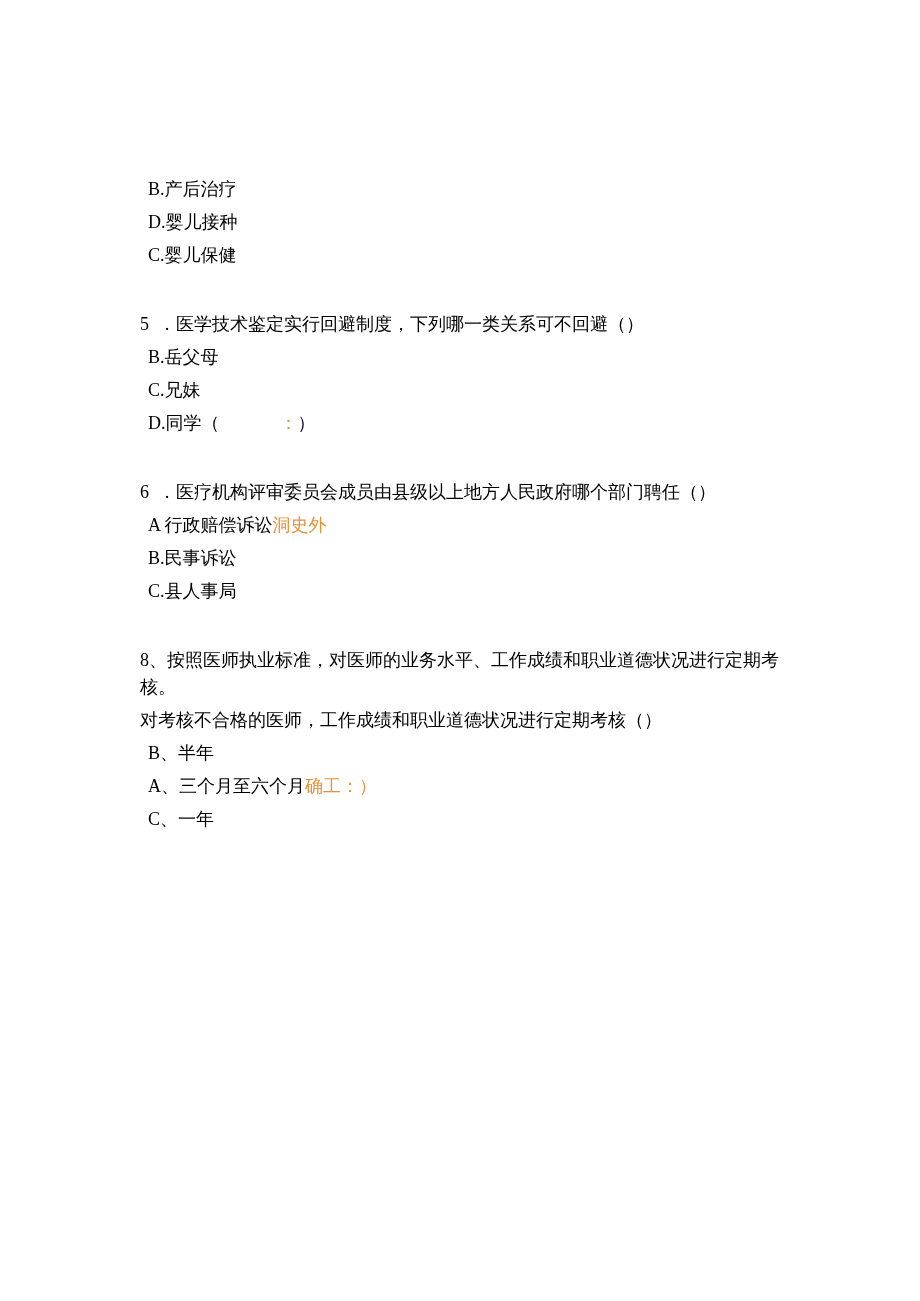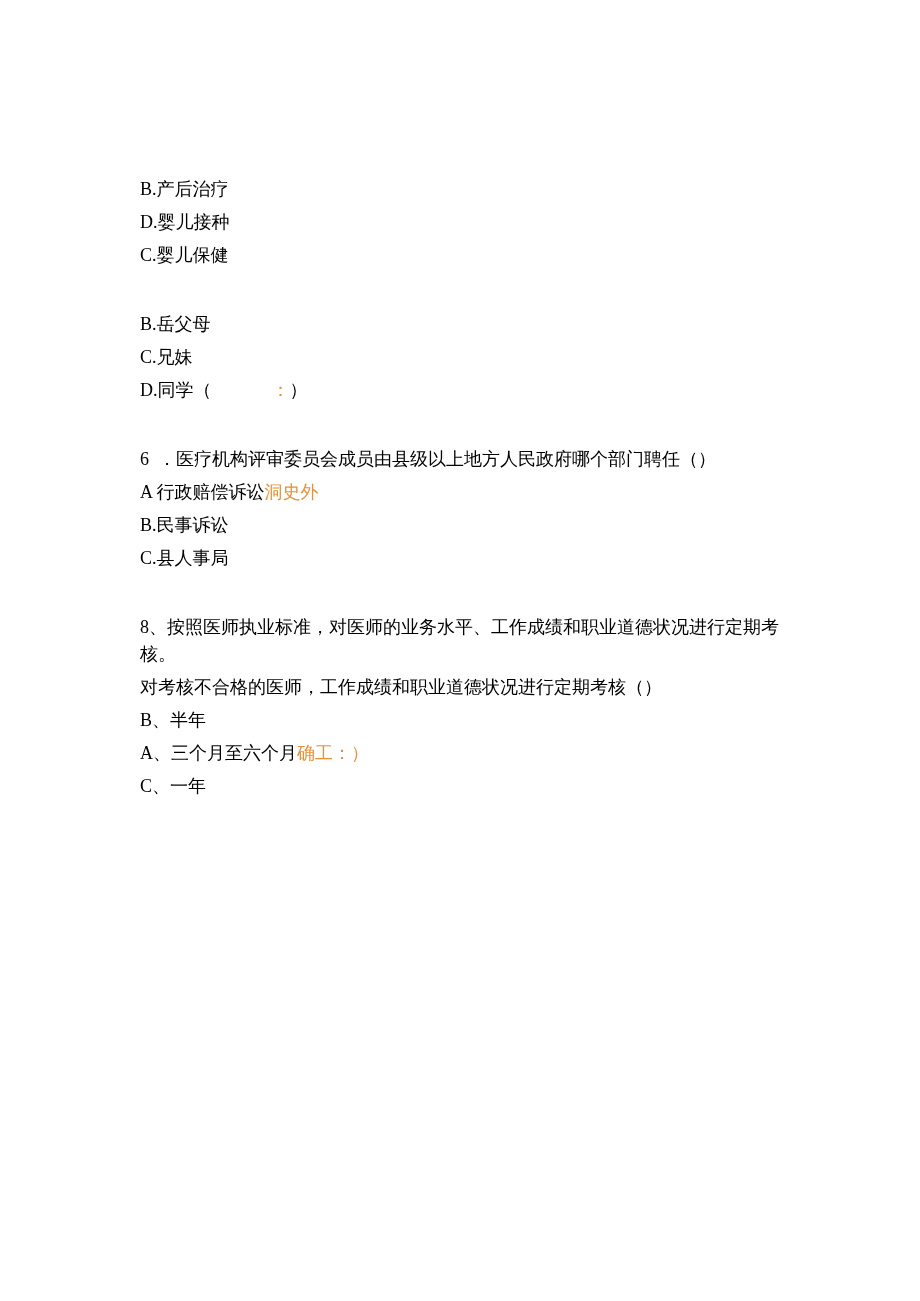--- a/index.html
+++ b/index.html
@@ -12,21 +12,21 @@
     color: #000000;
     line-height: 1.5;
   }
   .page {
     padding: 170px 140px 140px 140px;
   }
   .block {
     margin-bottom: 42px;
   }
   .line {
-    margin: 6px 0;
+    margin: 6px 8px;
   }
   .q-line {
     margin: 6px 0;
   }
   .spaced-num {
     display: inline-block;
     letter-spacing: 0;
   }
   .orange {
     color: #e69138;
@@ -41,20 +41,23 @@
 
 <div class="page">
 
   <div class="block">
     <div class="line">B.产后治疗</div>
     <div class="line">D.婴儿接种</div>
     <div class="line">C.婴儿保健</div>
   </div>
 
   <div class="block">
+    <div class="q-line">
+      <span class="spaced-num">5</span>&nbsp;&nbsp;<span>．</span><span>医学技术鉴定实行回避制度，下列哪一类关系可不回避（）</span>
+    </div>
     <div class="line">B.岳父母</div>
     <div class="line">C.兄妹</div>
     <div class="line">
       <span>D.同学（</span><span class="inline-gap"></span><span class="orange">：</span><span>）</span>
     </div>
   </div>
 
   <div class="block">
     <div class="q-line">
       <span class="spaced-num">6</span>&nbsp;&nbsp;<span>．</span><span>医疗机构评审委员会成员由县级以上地方人民政府哪个部门聘任（）</span>

